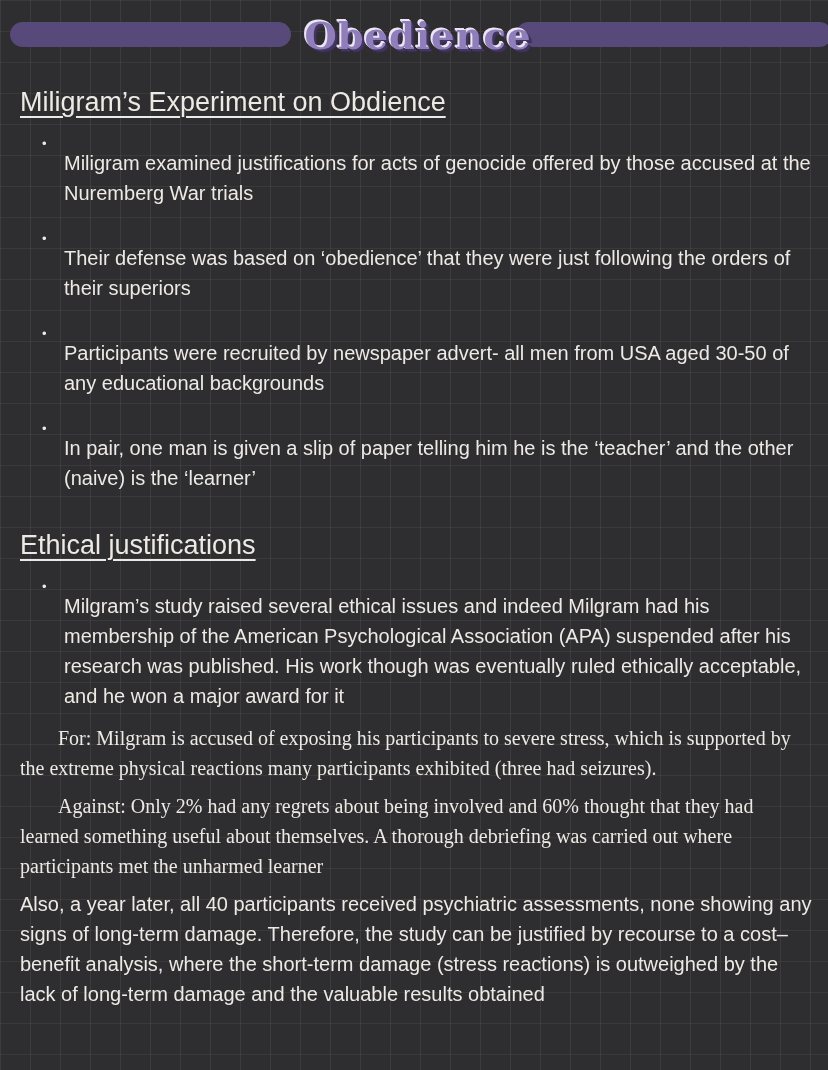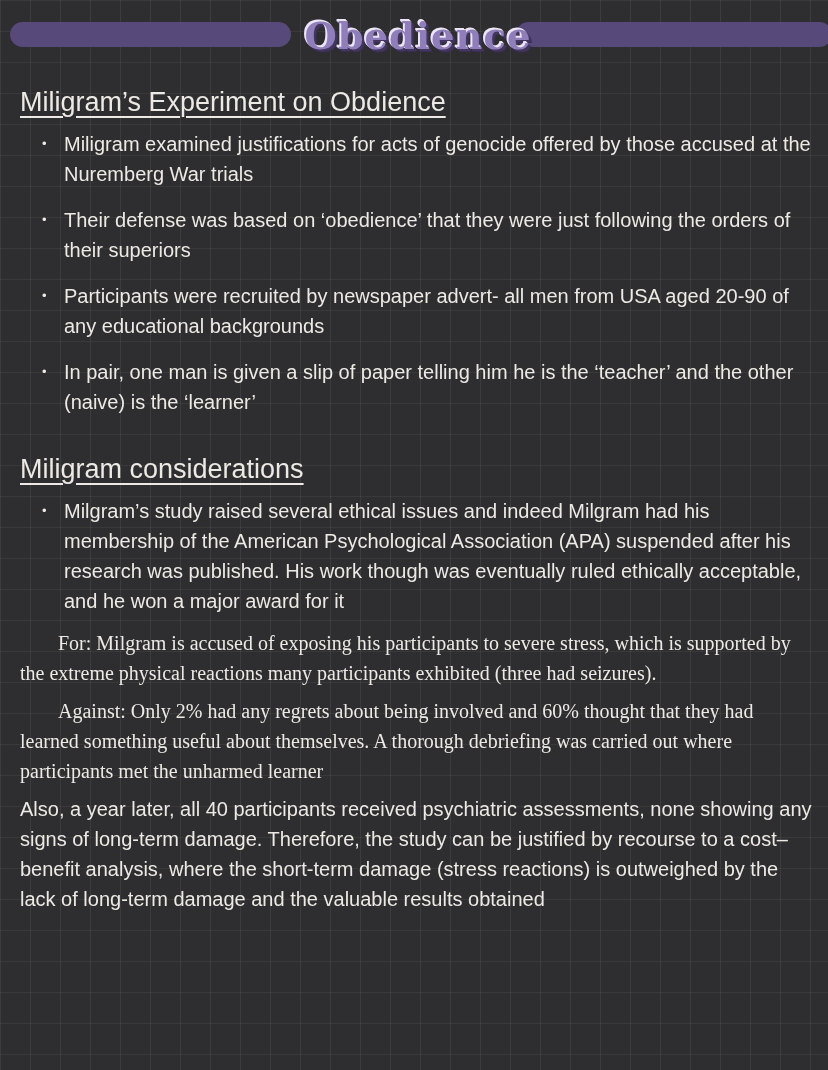--- a/index.html
+++ b/index.html
@@ -63,21 +63,21 @@
   .h2 { margin-top: 25px; }
   .h3 { margin-top: 28px; }
 
   .bullet { display: flex; padding-left: 22px; }
   .bullet .dot {
     flex: none;
     width: 22px;
     font-size: 13px;
     line-height: 30px;
   }
-  .bullet .btext { flex: 1; }
+  .bullet .btext { flex: 1; margin-top: 19px; }
 
   .para { }
   .p-indent { text-indent: 38px; font-family: Liberation Serif, serif; }
 </style>
 </head>
 <body>
 
 <div class="banner">
   <div class="bar bar-left"></div>
   <div class="bar bar-right"></div>
@@ -91,28 +91,28 @@
   <div class="bullet">
     <span class="dot">•</span>
     <div class="btext">Miligram examined justifications for acts of genocide offered by those accused at the Nuremberg War trials</div>
   </div>
   <div class="bullet">
     <span class="dot">•</span>
     <div class="btext">Their defense was based on ‘obedience’ that they were just following the orders of their superiors</div>
   </div>
   <div class="bullet">
     <span class="dot">•</span>
-    <div class="btext">Participants were recruited by newspaper advert- all men from USA aged 20-90 of any educational backgrounds</div>
+    <div class="btext">Participants were recruited by newspaper advert- all men from USA aged 30-50 of any educational backgrounds</div>
   </div>
   <div class="bullet">
     <span class="dot">•</span>
     <div class="btext">In pair, one man is given a slip of paper telling him he is the ‘teacher’ and the other (naive) is the ‘learner’</div>
   </div>
 
-  <div class="heading h2">Miligram considerations</div>
+  <div class="heading h2">Ethical justifications</div>
 
   <div class="bullet">
     <span class="dot">•</span>
     <div class="btext">Milgram’s study raised several ethical issues and indeed Milgram had his membership of the American Psychological Association (APA) suspended after his research was published. His work though was eventually ruled ethically acceptable, and he won a major award for it</div>
   </div>
 
 
   <div class="para p-indent">For: Milgram is accused of exposing his participants to severe stress, which is supported by the extreme physical reactions many participants exhibited (three had seizures).</div>
   <div class="para p-indent">Against: Only 2% had any regrets about being involved and 60% thought that they had learned something useful about themselves. A thorough debriefing was carried out where participants met the unharmed learner</div>
   <div class="para">Also, a year later, all 40 participants received psychiatric assessments, none showing any signs of long-term damage. Therefore, the study can be justified by recourse to a cost–benefit analysis, where the short-term damage (stress reactions) is outweighed by the lack of long-term damage and the valuable results obtained</div>

